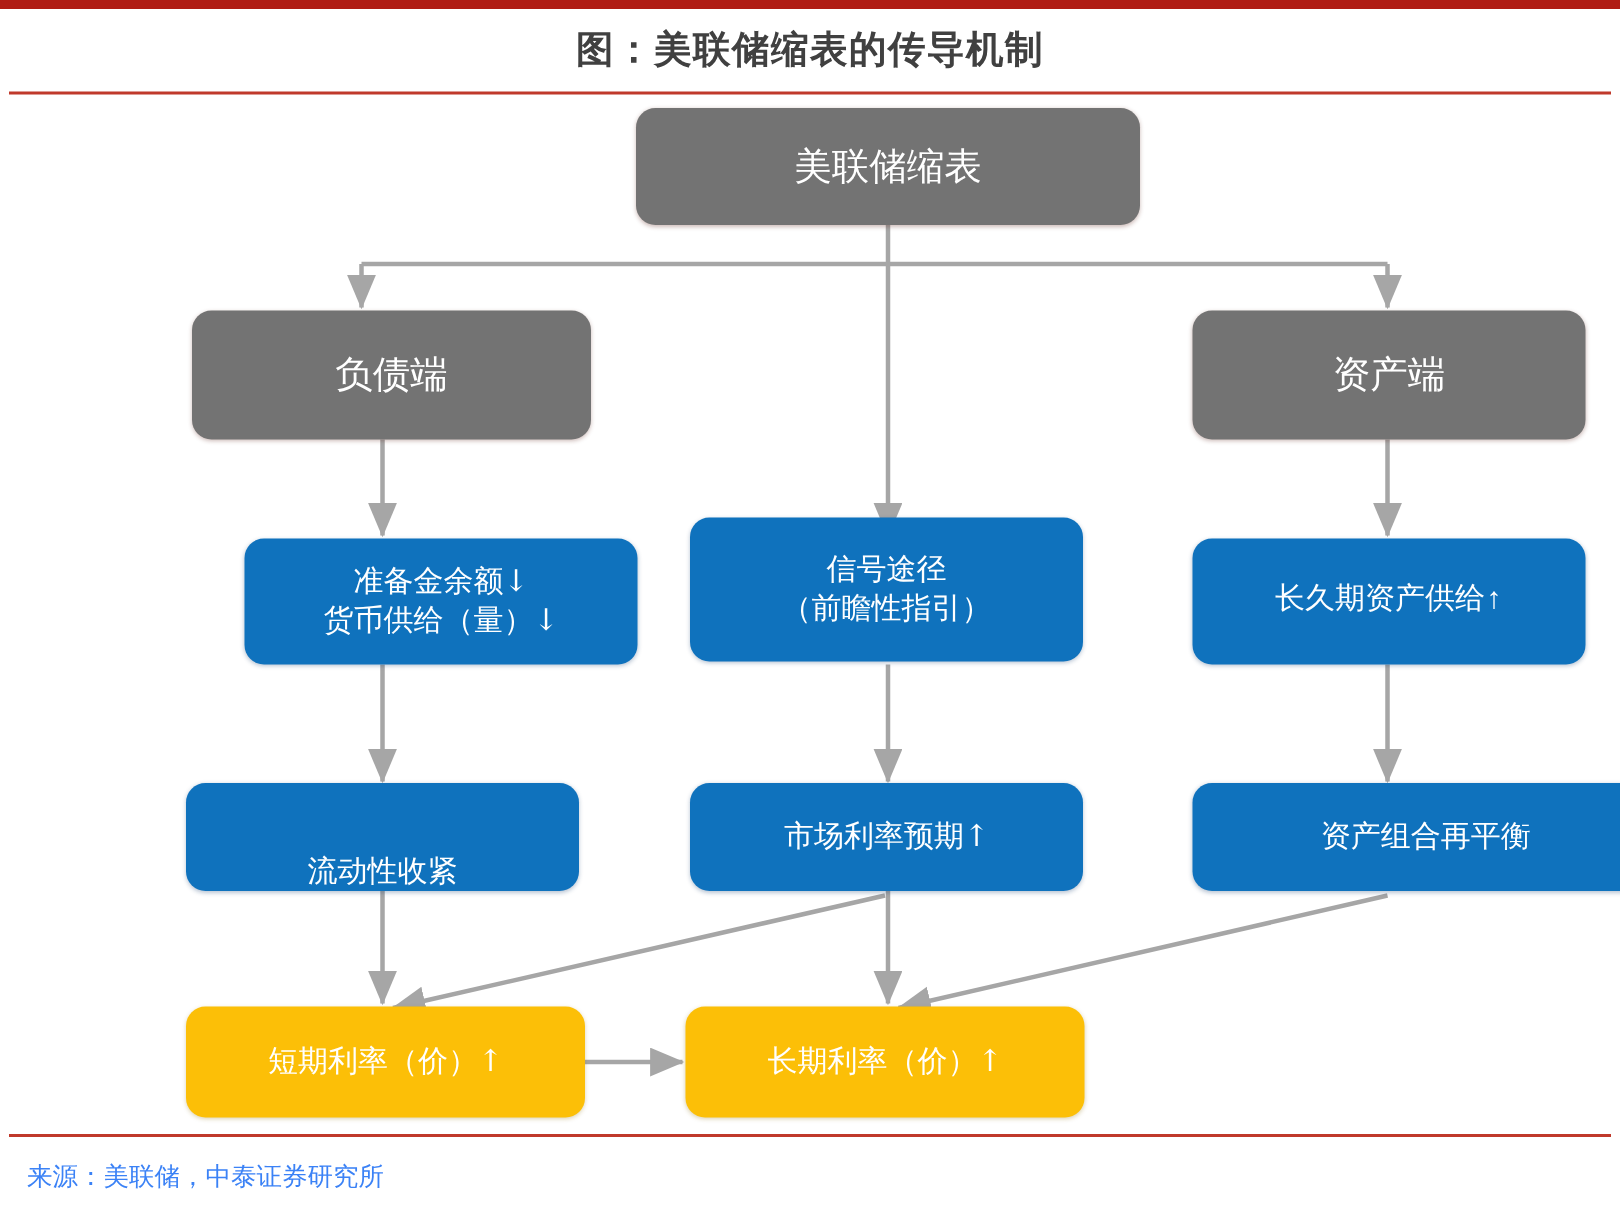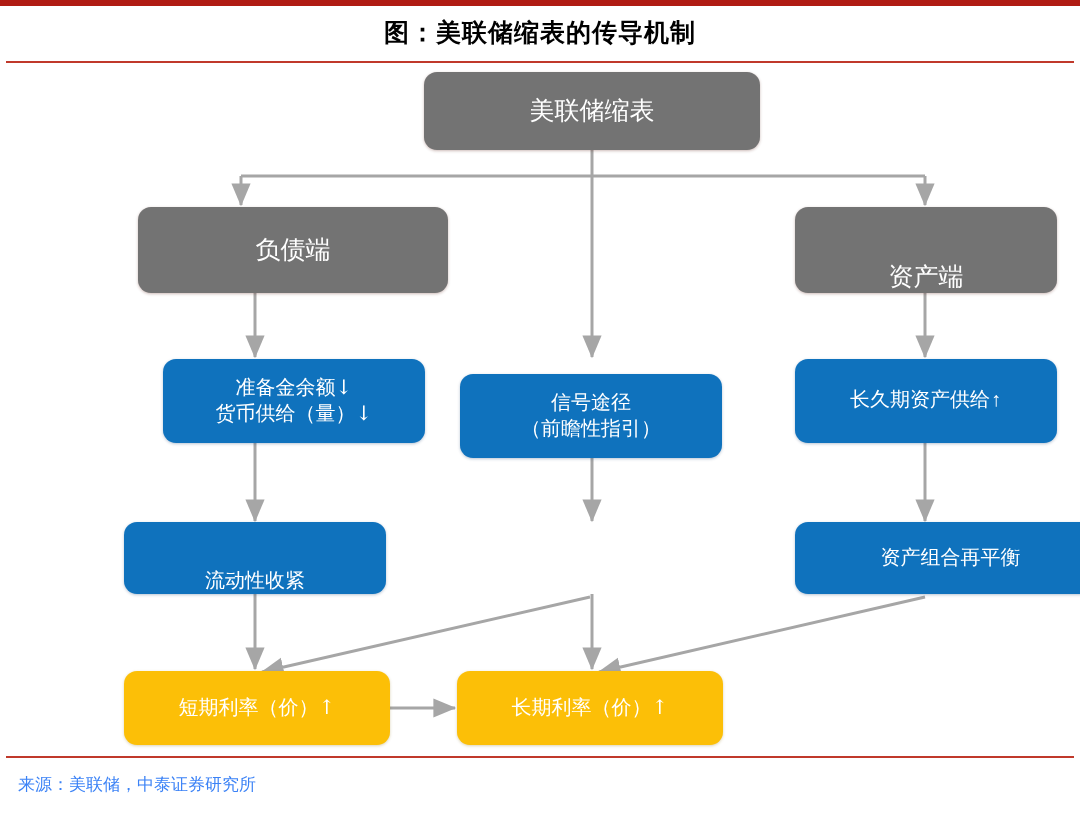--- a/index.html
+++ b/index.html
@@ -46,21 +46,21 @@
   .chart-title {
     position: absolute;
     left: 0;
     top: 16px;
     width: 1080px;
     text-align: center;
     font-family: "DejaVu Serif", "Liberation Serif", serif;
     font-weight: bold;
     font-size: 25px;
     letter-spacing: 1px;
-    color: #000000;
+    color: #404040;
     white-space: nowrap;
   }
   .source-note {
     position: absolute;
     left: 18px;
     top: 773px;
     font-family: "DejaVu Serif", "Liberation Serif", serif;
     font-size: 17px;
     color: #3b82f6;
     white-space: nowrap;
@@ -156,46 +156,49 @@
       <path d="M925,597 L599,672" marker-end="url(#arrowhead)"></path>
 
       <path d="M390,708 L455,708" marker-end="url(#arrowhead)"></path>
     </g>
   </svg>
 
   <div class="node node-red fs-24" style="left:424px; top:72px; width:336px; height:78px;">
     <span class="label">美联储缩表</span>
   </div>
 
-  <div class="node node-red fs-24" style="left:138px; top:207px; width:310px; height:86px;">
+  <div class="node node-red fs-24" style="left:128px; top:207px; width:266px; height:86px;">
     <span class="label">负债端</span>
   </div>
 
-  <div class="node node-red fs-24" style="left:795px; top:207px; width:262px; height:86px;align-items:flex-end;">
+  <div class="node node-red fs-24" style="left:795px; top:207px; width:262px; height:86px;">
     <span class="label">资产端</span>
   </div>
 
   <div class="node node-blue fs-20" style="left:124px; top:359px; width:262px; height:84px;margin-left:39px;">
     <span class="label">准备金余额↓
 货币供给（量）↓</span>
   </div>
 
-  <div class="node node-blue fs-20" style="left:460px; top:374px; width:262px; height:84px;">
+  <div class="node node-blue fs-20" style="left:460px; top:345px; width:262px; height:96px;">
     <span class="label">信号途径
 （前瞻性指引）</span>
   </div>
 
   <div class="node node-blue fs-20" style="left:795px; top:359px; width:262px; height:84px;font-family:Liberation Mono, monospace;">
     <span class="label">长久期资产供给↑</span>
   </div>
 
   <div class="node node-blue fs-20" style="left:124px; top:522px; width:262px; height:72px;align-items:flex-end;">
     <span class="label">流动性收紧</span>
   </div>
 
+  <div class="node node-blue fs-20" style="left:460px; top:522px; width:262px; height:72px;">
+    <span class="label">市场利率预期↑</span>
+  </div>
 
   <div class="node node-blue fs-20" style="left:795px; top:522px; width:311px; height:72px;">
     <span class="label">资产组合再平衡</span>
   </div>
 
   <div class="node node-yellow fs-20" style="left:124px; top:671px; width:266px; height:74px;">
     <span class="label">短期利率（价）↑</span>
   </div>
 
   <div class="node node-yellow fs-20" style="left:457px; top:671px; width:266px; height:74px;">

